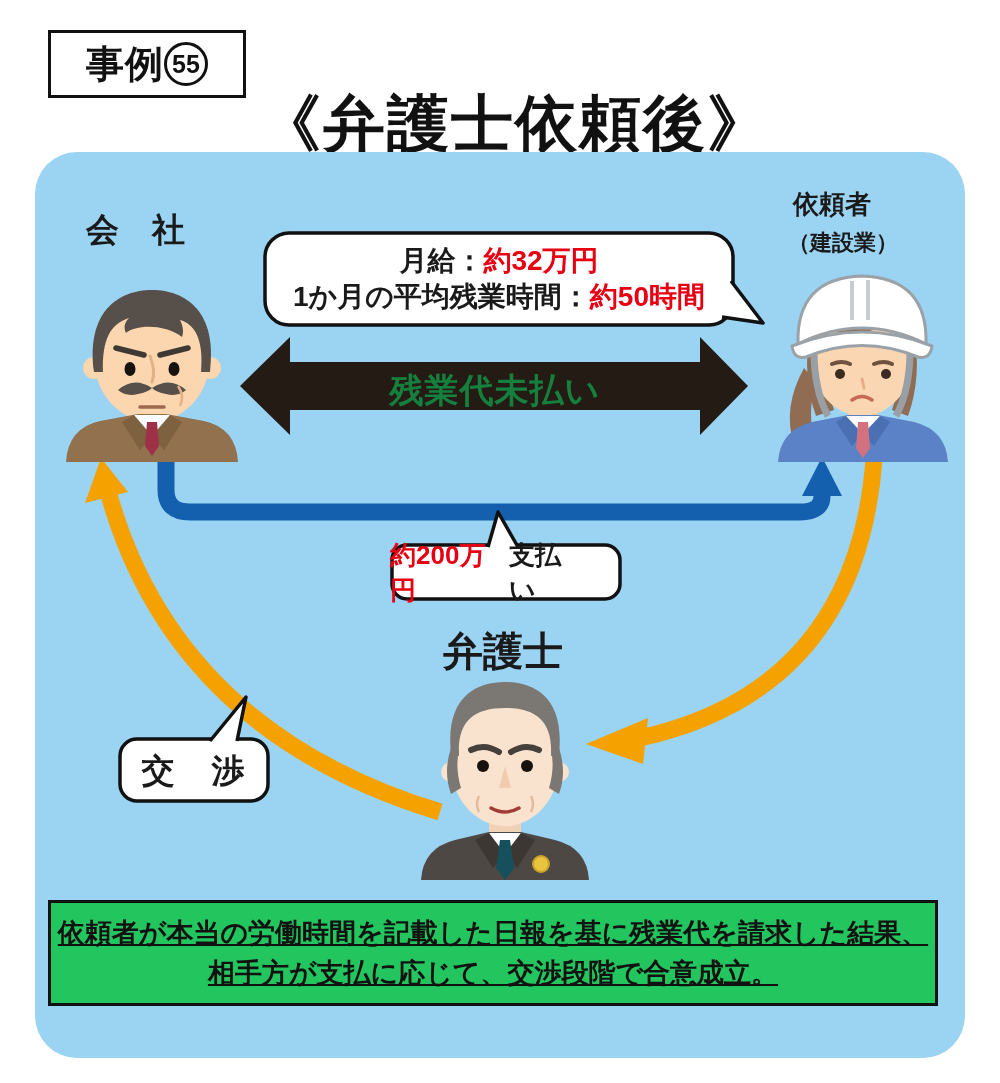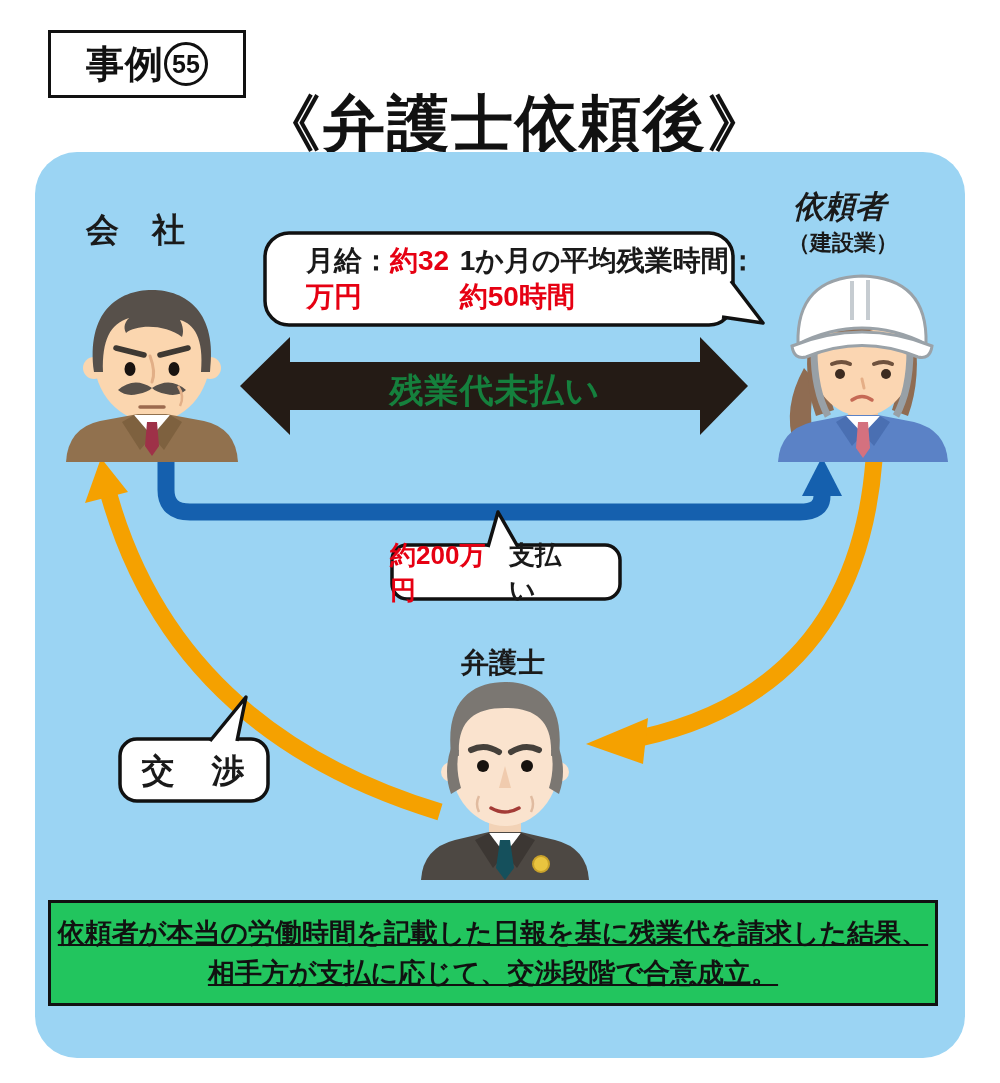--- a/index.html
+++ b/index.html
@@ -22,31 +22,31 @@
   .title{
     left:30px;right:0;top:90px;text-align:center;
     font-size:62px;font-weight:900;letter-spacing:2px;line-height:1.1;
   }
   
   .panel{left:35px;top:152px;width:930px;height:906px;background:#9BD4F3;border-radius:42px;}
   .overlay{left:0;top:0;pointer-events:none;}
   
   .actor-label{font-weight:800;color:#1a1a1a;}
   .company-label{left:86px;top:208px;font-size:33px;}
-  .client-label{left:793px;top:190px;font-size:31px;line-height:1.1;font-style:italic;}
+  .client-label{left:793px;top:190px;font-size:26px;line-height:1.1;}
   .client-sub{left:788px;top:228px;font-size:22px;font-weight:700;}
-  .lawyer-label{left:403px;top:624px;width:200px;text-align:center;font-size:28px;margin-top:20px;}
+  .lawyer-label{left:403px;top:624px;width:200px;text-align:center;font-size:40px;}
   .unpaid-label{left:285px;top:368px;width:420px;text-align:center;color:#15803d;font-size:34px;font-weight:800;letter-spacing:1px;}
   
   .bubble{z-index:5;}
   .bubble svg{position:absolute;left:0;top:0;overflow:visible;}
   .bubble .txt{position:absolute;display:flex;align-items:center;justify-content:center;font-weight:800;color:#1a1a1a;}
   .red{color:#E60012;}
   .salary-bubble{left:263px;top:231px;width:472px;height:96px;}
-  .salary-bubble .txt{left:0;top:0;width:472px;height:96px;flex-direction:row;font-size:28px;line-height:1.3;margin-left:43px;}
+  .salary-bubble .txt{left:0;top:0;width:472px;height:96px;flex-direction:column;font-size:28px;line-height:1.3;}
   .payment-bubble{left:390px;top:509px;width:232px;height:92px;}
   .payment-bubble .txt{left:0;top:36px;width:196px;height:56px;font-size:26px;}
   .side-bubble .txt{left:0;top:46px;width:152px;height:64px;font-size:33px;letter-spacing:2px;}
   .nego-bubble{left:118px;top:693px;width:152px;height:110px;}
   .req-bubble{left:722px;top:671px;width:152px;height:110px;}
   
   .result-box{
     left:48px;top:900px;width:890px;height:106px;background:#22c55e;border:3px solid #111;
     display:flex;flex-direction:column;align-items:center;justify-content:center;
     font-size:27px;font-weight:800;line-height:40px;text-align:center;box-sizing:border-box;text-decoration:underline;

